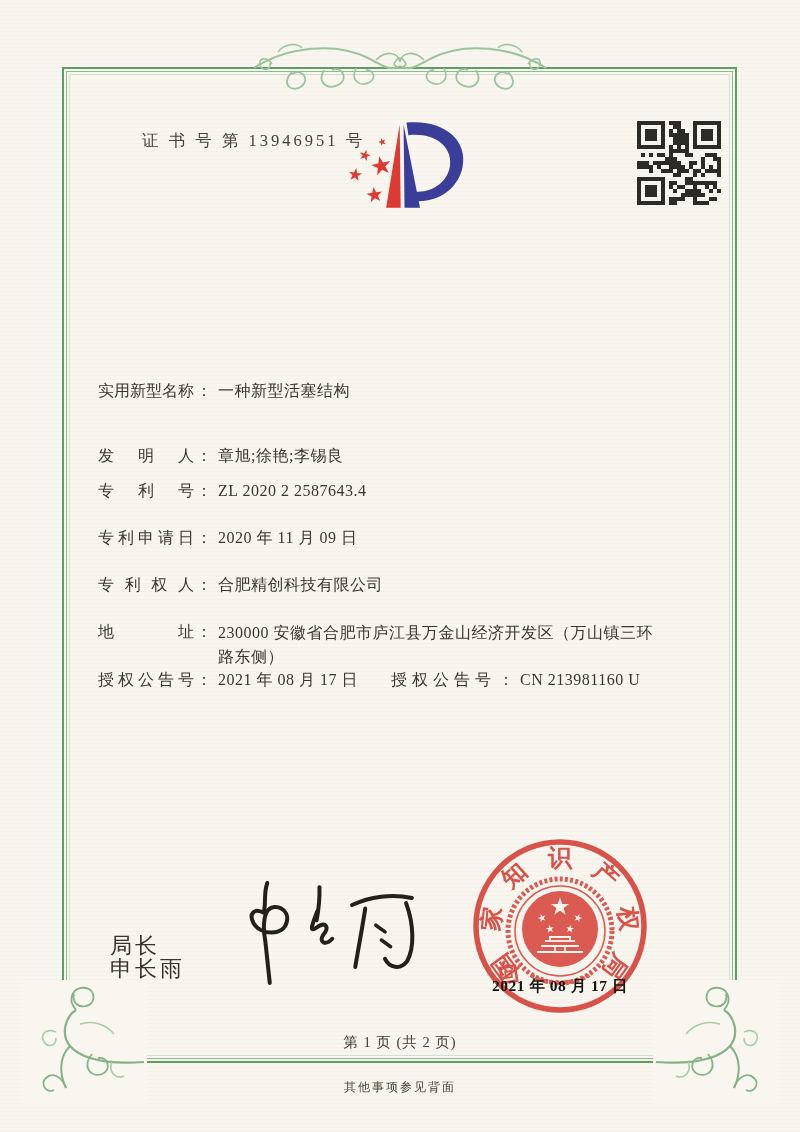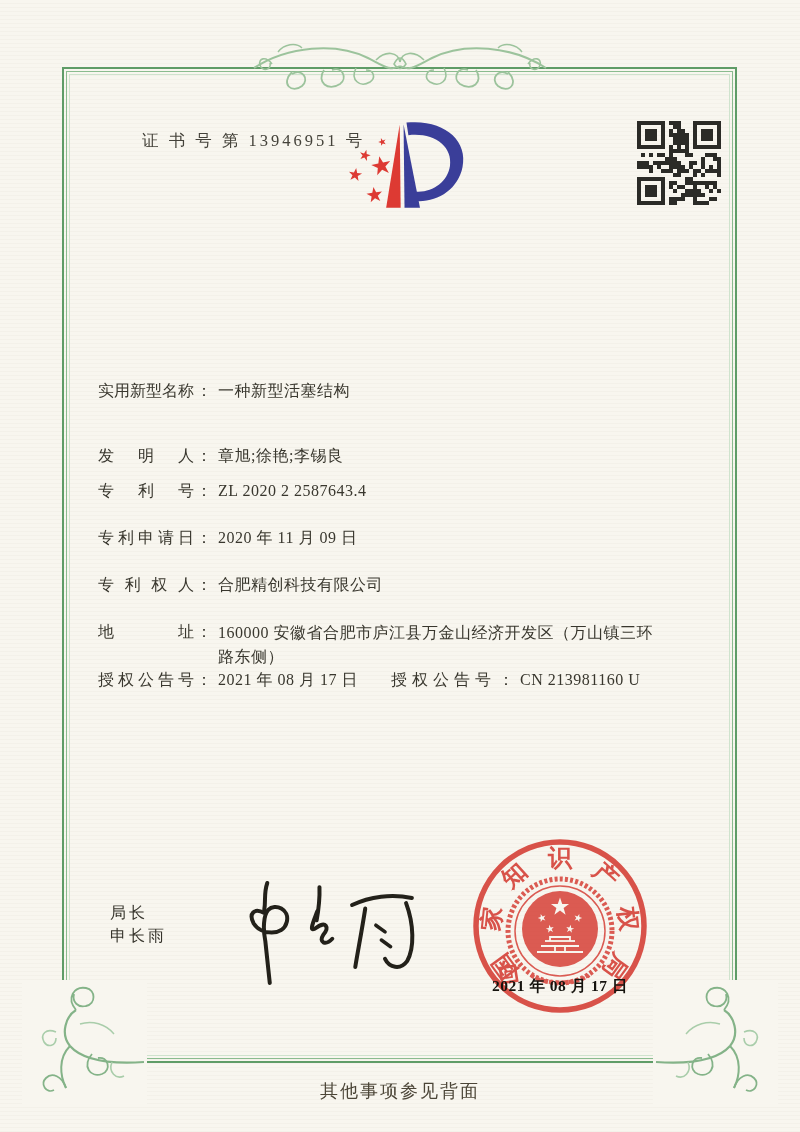--- a/index.html
+++ b/index.html
@@ -40,37 +40,37 @@
   .fvalue-wrap{
     display:inline-block;width:436px;white-space:normal;line-height:24px;vertical-align:top;
   }
   .grant-no{position:absolute;left:293px;top:0;white-space:nowrap;}
   .grant-no .glabel{letter-spacing:5px;}
   .body-text{
     position:absolute;left:92px;top:663px;width:632px;
     font-size:15.5px;line-height:28.6px;color:#4b4537;
   }
   .body-text p{margin:0;text-indent:2em;}
-  .director{position:absolute;left:110px;font-size:16px;letter-spacing:3px;color:#35332b;}
+  .director{position:absolute;left:110px;font-size:22px;letter-spacing:3px;color:#35332b;margin-top:28px;}
   .director.t1{top:903px;}
   .director.t2{top:926px;}
   .sig{position:absolute;left:225px;top:875px;}
   .seal{position:absolute;left:471px;top:837px;}
   .seal text{fill:#d6453c;font-size:24px;font-weight:700;font-family:"Liberation Serif",serif;}
   .seal-date{
     position:absolute;left:492px;top:976px;width:160px;font-size:15.5px;font-weight:600;
     color:#15130e;letter-spacing:0.5px;white-space:nowrap;
   }
   .page-info{
     position:absolute;left:0;top:1033px;width:100%;text-align:center;
     font-size:14.5px;color:#3f3d35;letter-spacing:1px;
   }
   .back-note{
     position:absolute;left:0;top:1079px;width:100%;text-align:center;
-    font-size:18px;color:#4b4537;letter-spacing:2px;
+    font-size:12px;color:#4b4537;letter-spacing:2px;
   }
   .ornament-top{position:absolute;left:248px;top:34px;}
   .flourish{position:absolute;top:980px;}
   .flourish.fl-left{left:22px;}
   .flourish.fl-right{left:653px;}
 </style>
 </head>
 <body>
 
 <div class="page">
@@ -382,21 +382,21 @@
     <div class="frow" style="top:100px">
       <span class="flabel">专利号</span><span class="fcolon">：</span><span class="fvalue">ZL 2020 2 2587643.4</span>
     </div>
     <div class="frow" style="top:147px">
       <span class="flabel">专利申请日</span><span class="fcolon">：</span><span class="fvalue">2020 年 11 月 09 日</span>
     </div>
     <div class="frow" style="top:194px">
       <span class="flabel">专利权人</span><span class="fcolon">：</span><span class="fvalue">合肥精创科技有限公司</span>
     </div>
     <div class="frow" style="top:241px">
-      <span class="flabel">地址</span><span class="fcolon">：</span><span class="fvalue fvalue-wrap">160000 安徽省合肥市庐江县万金山经济开发区（万山镇三环路东侧）</span>
+      <span class="flabel">地址</span><span class="fcolon">：</span><span class="fvalue fvalue-wrap">230000 安徽省合肥市庐江县万金山经济开发区（万山镇三环路东侧）</span>
     </div>
     <div class="frow" style="top:289px">
       <span class="flabel">授权公告号</span><span class="fcolon">：</span><span class="fvalue">2021 年 08 月 17 日</span>
       <span class="grant-no">
         <span class="glabel">授权公告号</span><span class="fcolon">：</span><span class="fvalue">CN 213981160 U</span>
       </span>
     </div>
   </div>
 
 
@@ -449,15 +449,16 @@
         <text transform="translate(142.4,127.8) rotate(126.0)" text-anchor="middle" dominant-baseline="middle">局</text>
       </g>
     <g fill="none" stroke="#d6453c">
       <rect x="30" y="130" width="15" height="15" stroke-width="2.6" transform="rotate(-9 37 137)"></rect>
       <rect x="34.5" y="134.5" width="6" height="6" stroke-width="1.8" transform="rotate(-9 37 137)"></rect>
     </g>
   </svg>
 
   <div class="seal-date">2021 年 08 月 17 日</div>
 
+  <div class="page-info">第 1 页 (共 2 页)</div>
   <div class="back-note">其他事项参见背面</div>
 
 </div>
 
 </body></html>

